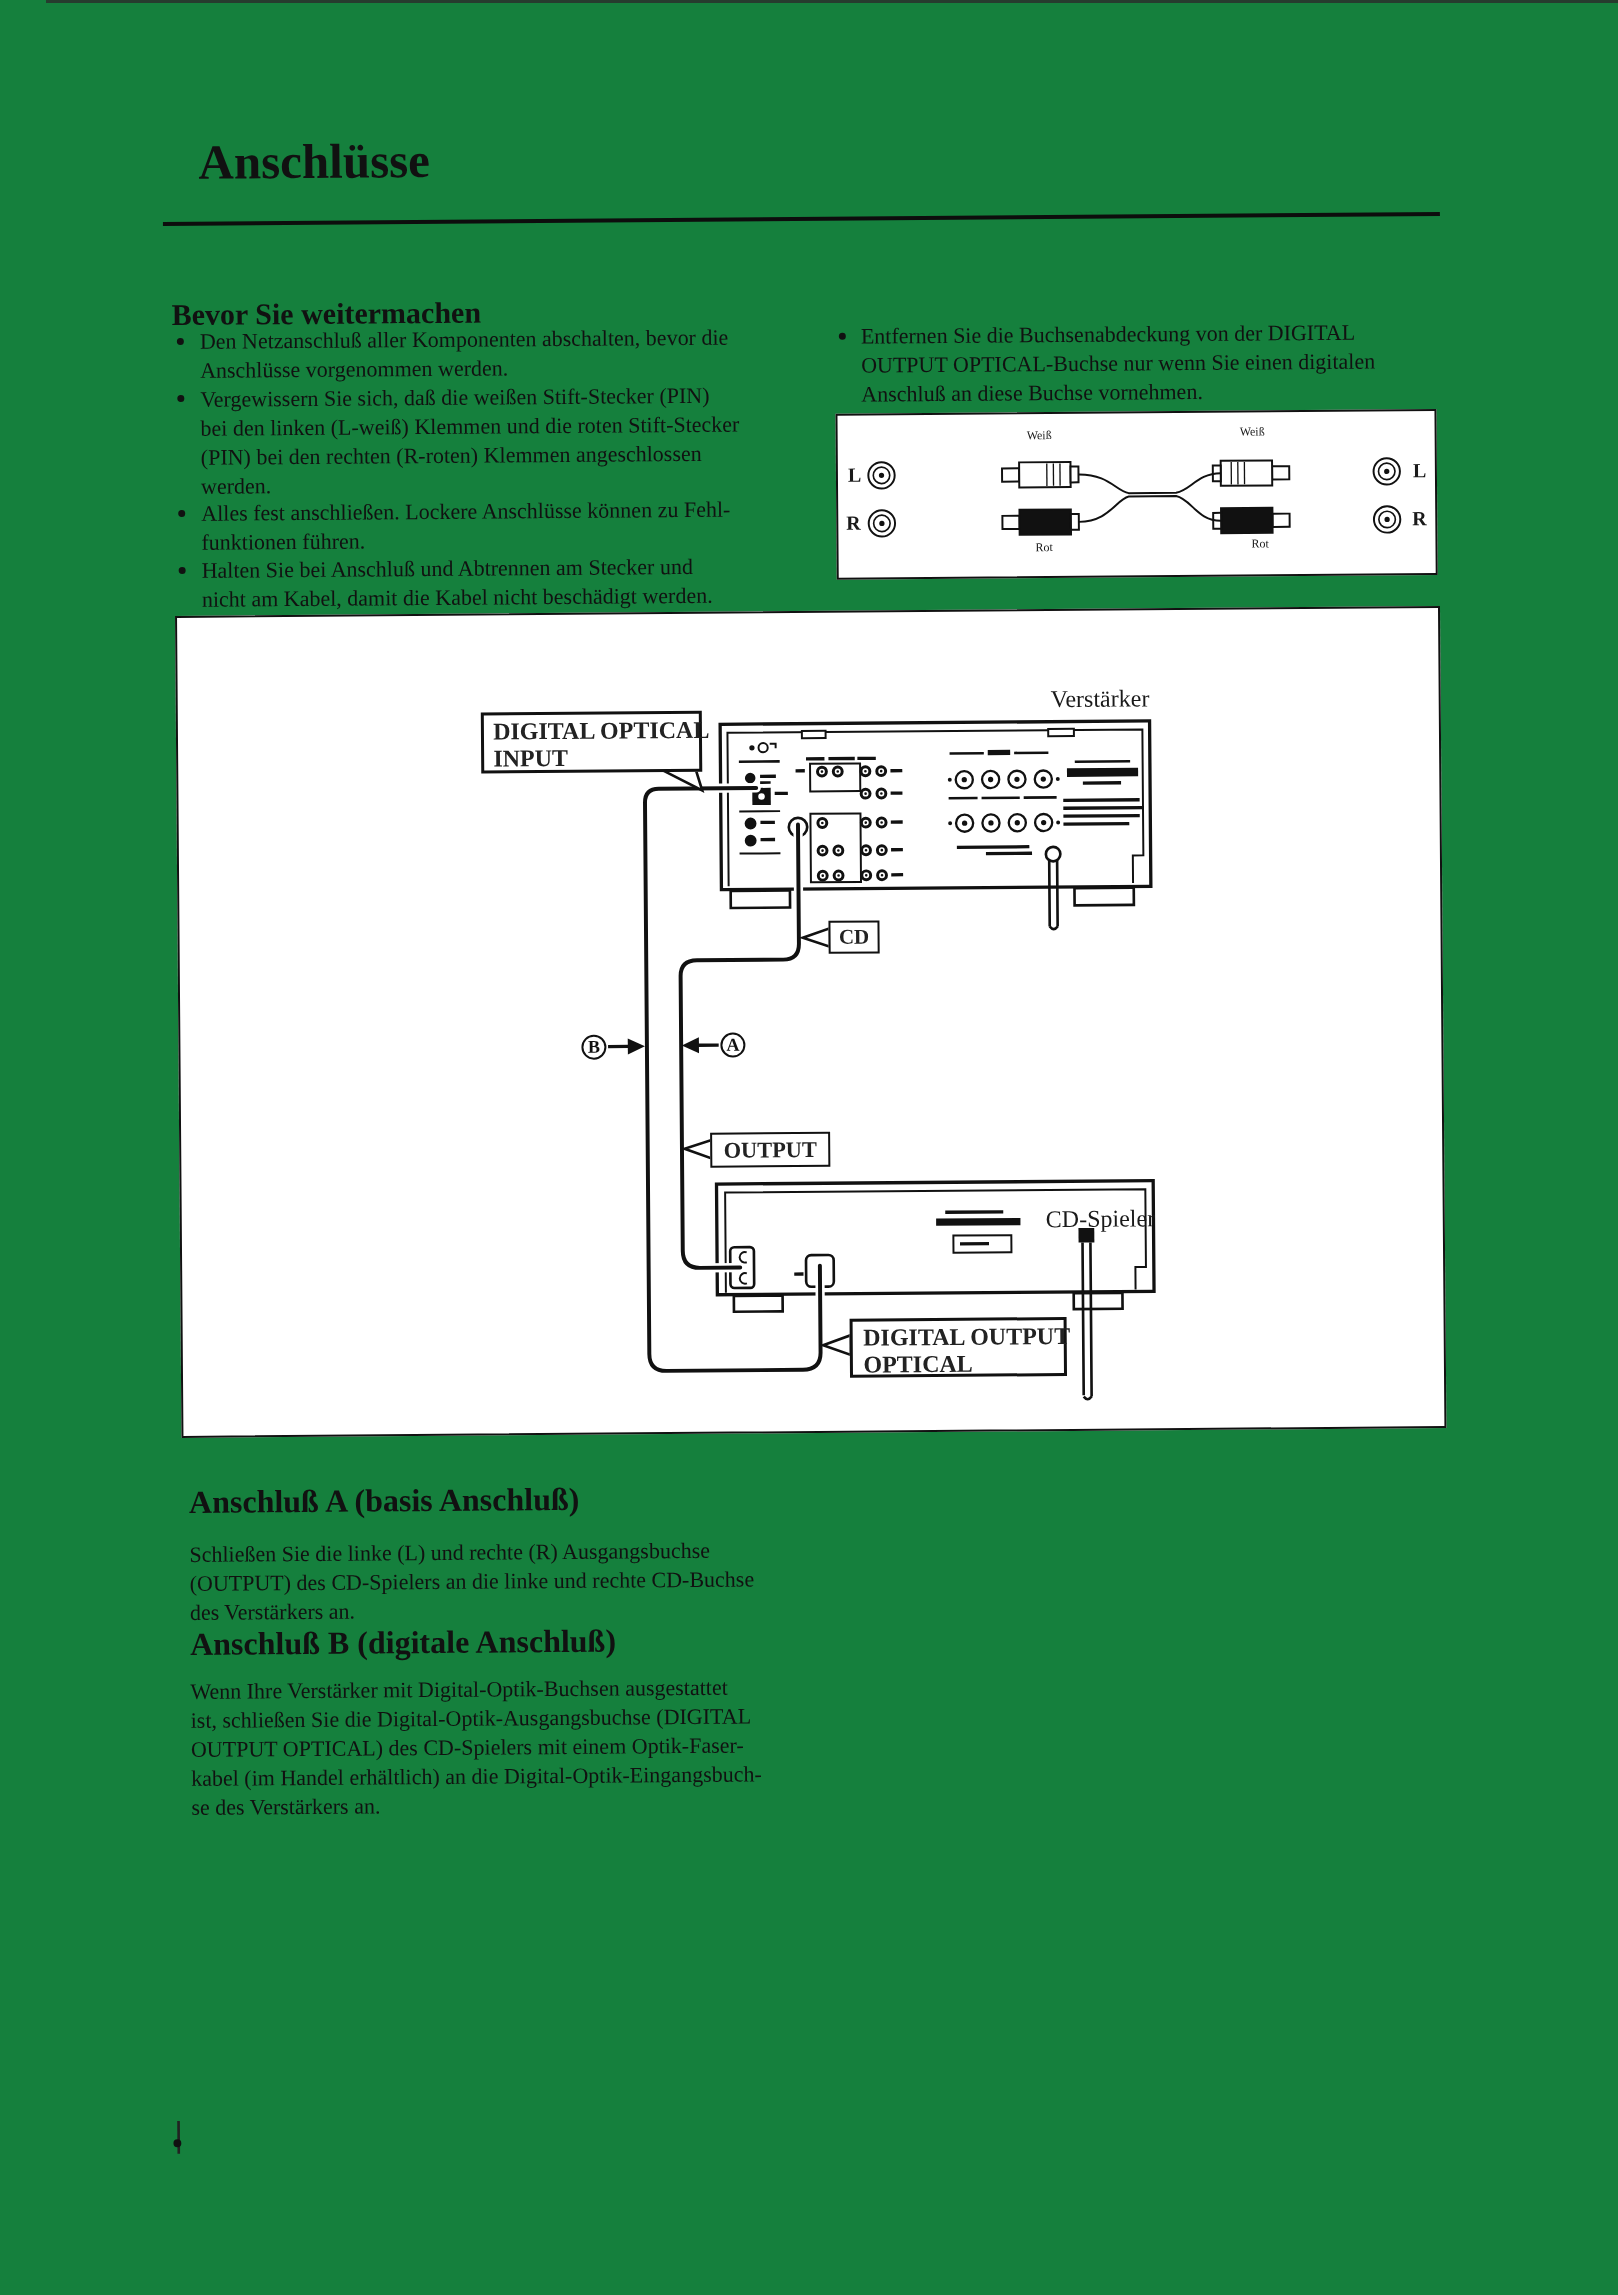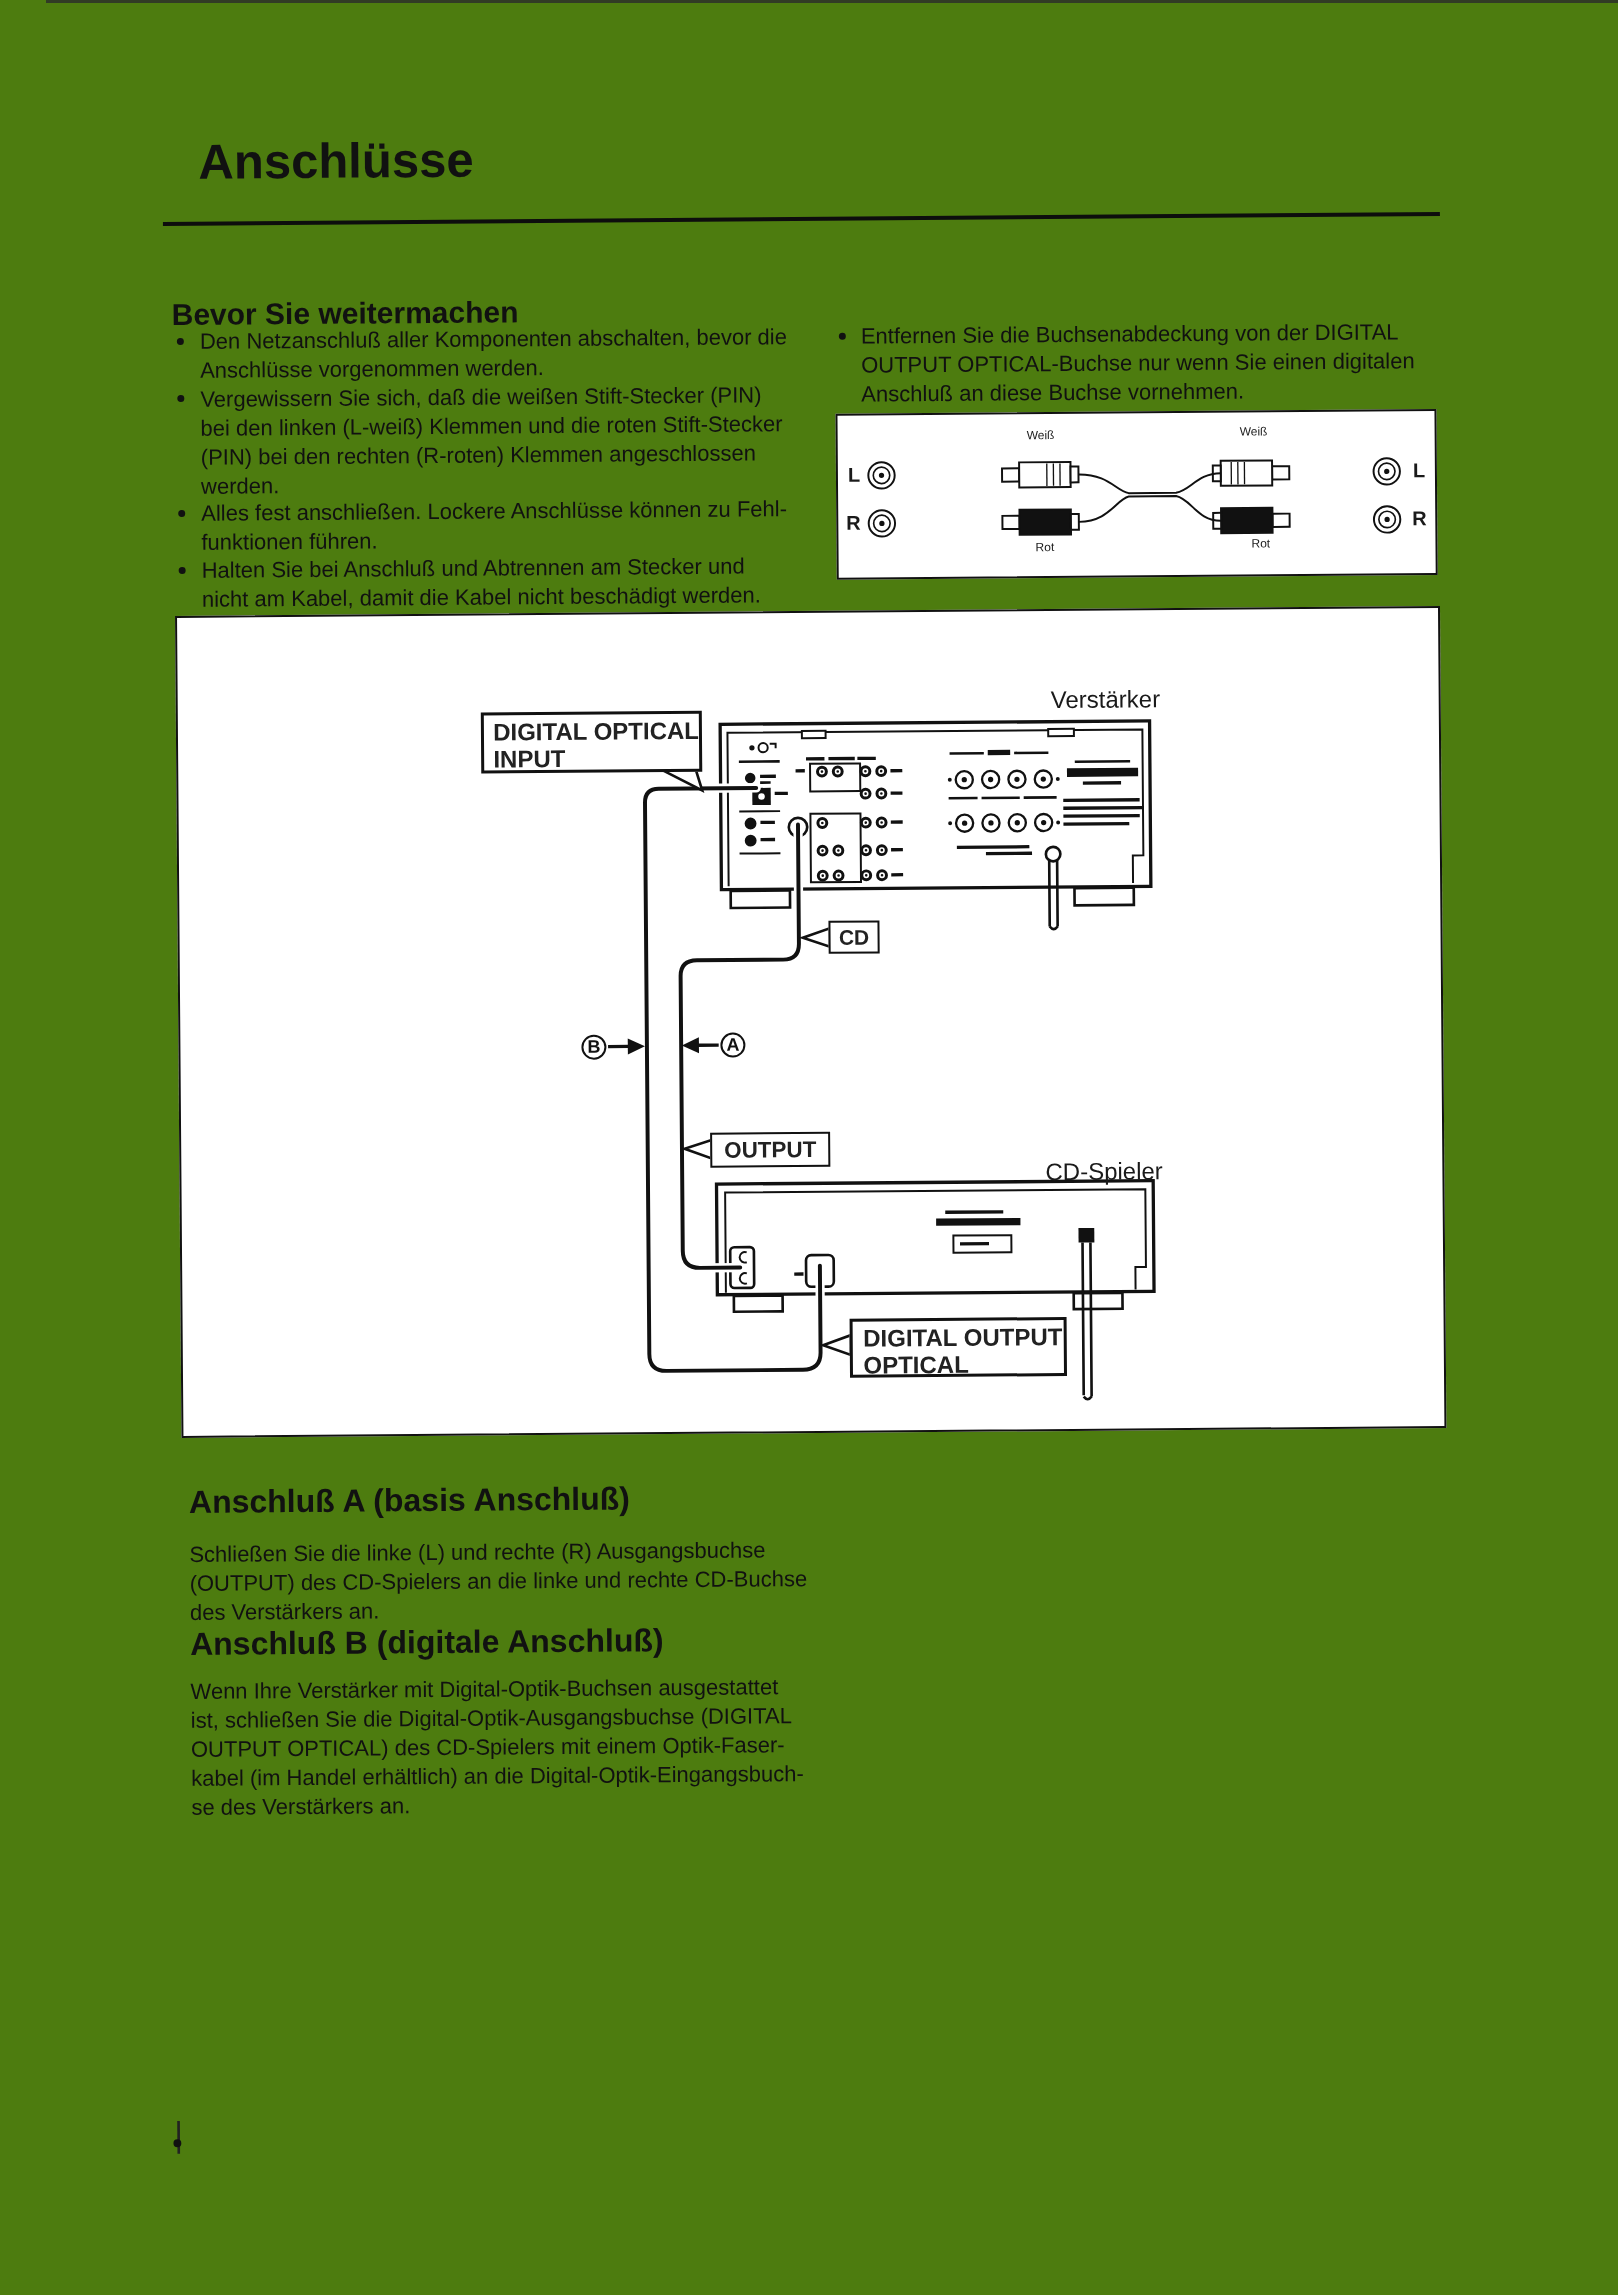--- a/index.html
+++ b/index.html
@@ -1,17 +1,17 @@
 <!DOCTYPE html>
 <html style="font-size:10.5px"><head>
 <meta charset="utf-8">
 <style>
   html,body{margin:0;padding:0;background:#ffffff;}
-  #scan{position:relative;width:1619px;height:2295px;background:#4d7c0f;overflow:hidden;
-        font-family:Liberation Sans, sans-serif;color:#111;}
+  #scan{position:relative;width:1619px;height:2295px;background:#15803d;overflow:hidden;
+        font-family:Liberation Serif, serif;color:#111;}
   #sheet{position:absolute;left:0;top:0;width:1619px;height:2295px;
          transform:rotate(-0.45deg);transform-origin:809px 1120px;}
   .abs{position:absolute;}
   .line{display:block;white-space:nowrap;}
   .title{font-size:49px;font-weight:bold;letter-spacing:0px;}
   .rule{background:#0d0d0d;}
   .h2{font-size:30px;font-weight:bold;}
   .h3{font-size:32px;font-weight:bold;}
   .body{font-size:22px;line-height:29px;}
   .dot{width:7.2px;height:7.2px;border-radius:50%;background:#111;}
@@ -351,21 +351,21 @@
         <line x1="924" y1="1587" x2="956" y2="1587" stroke="#111" stroke-width="5"></line>
         <polygon points="954,1575 980,1587 954,1599" fill="#111"></polygon>
       </g>
       <g>
         <line x1="1092" y1="1586" x2="1060" y2="1586" stroke="#111" stroke-width="5"></line>
         <polygon points="1062,1574 1036,1586 1062,1598" fill="#111"></polygon>
       </g>
     </svg>
 
     <div class="abs eqlabel" style="left:1054px;top:688px;">Verstärker</div>
-    <div class="abs eqlabel" style="left:1045px;top:1160px;">CD-Spieler</div>
+    <div class="abs eqlabel" style="left:1045px;top:1208px;">CD-Spieler</div>
 
     <div class="abs calloutbox" style="left:484px;top:710px;width:221px;height:61px;font-size:24px;line-height:27px;padding:3.3px 0 0 9.2px;">
       <span class="line">DIGITAL OPTICAL</span>
       <span class="line">INPUT</span>
     </div>
     <div class="abs calloutbox" style="left:830px;top:921px;width:51px;height:33px;border-width:2.6px;font-size:21px;display:flex;align-items:center;justify-content:center;">
       <span>CD</span>
     </div>
     <div class="abs calloutbox" style="left:710px;top:1132px;width:120px;height:35px;border-width:2.6px;font-size:22.4px;display:flex;align-items:center;justify-content:center;">
       <span>OUTPUT</span>

